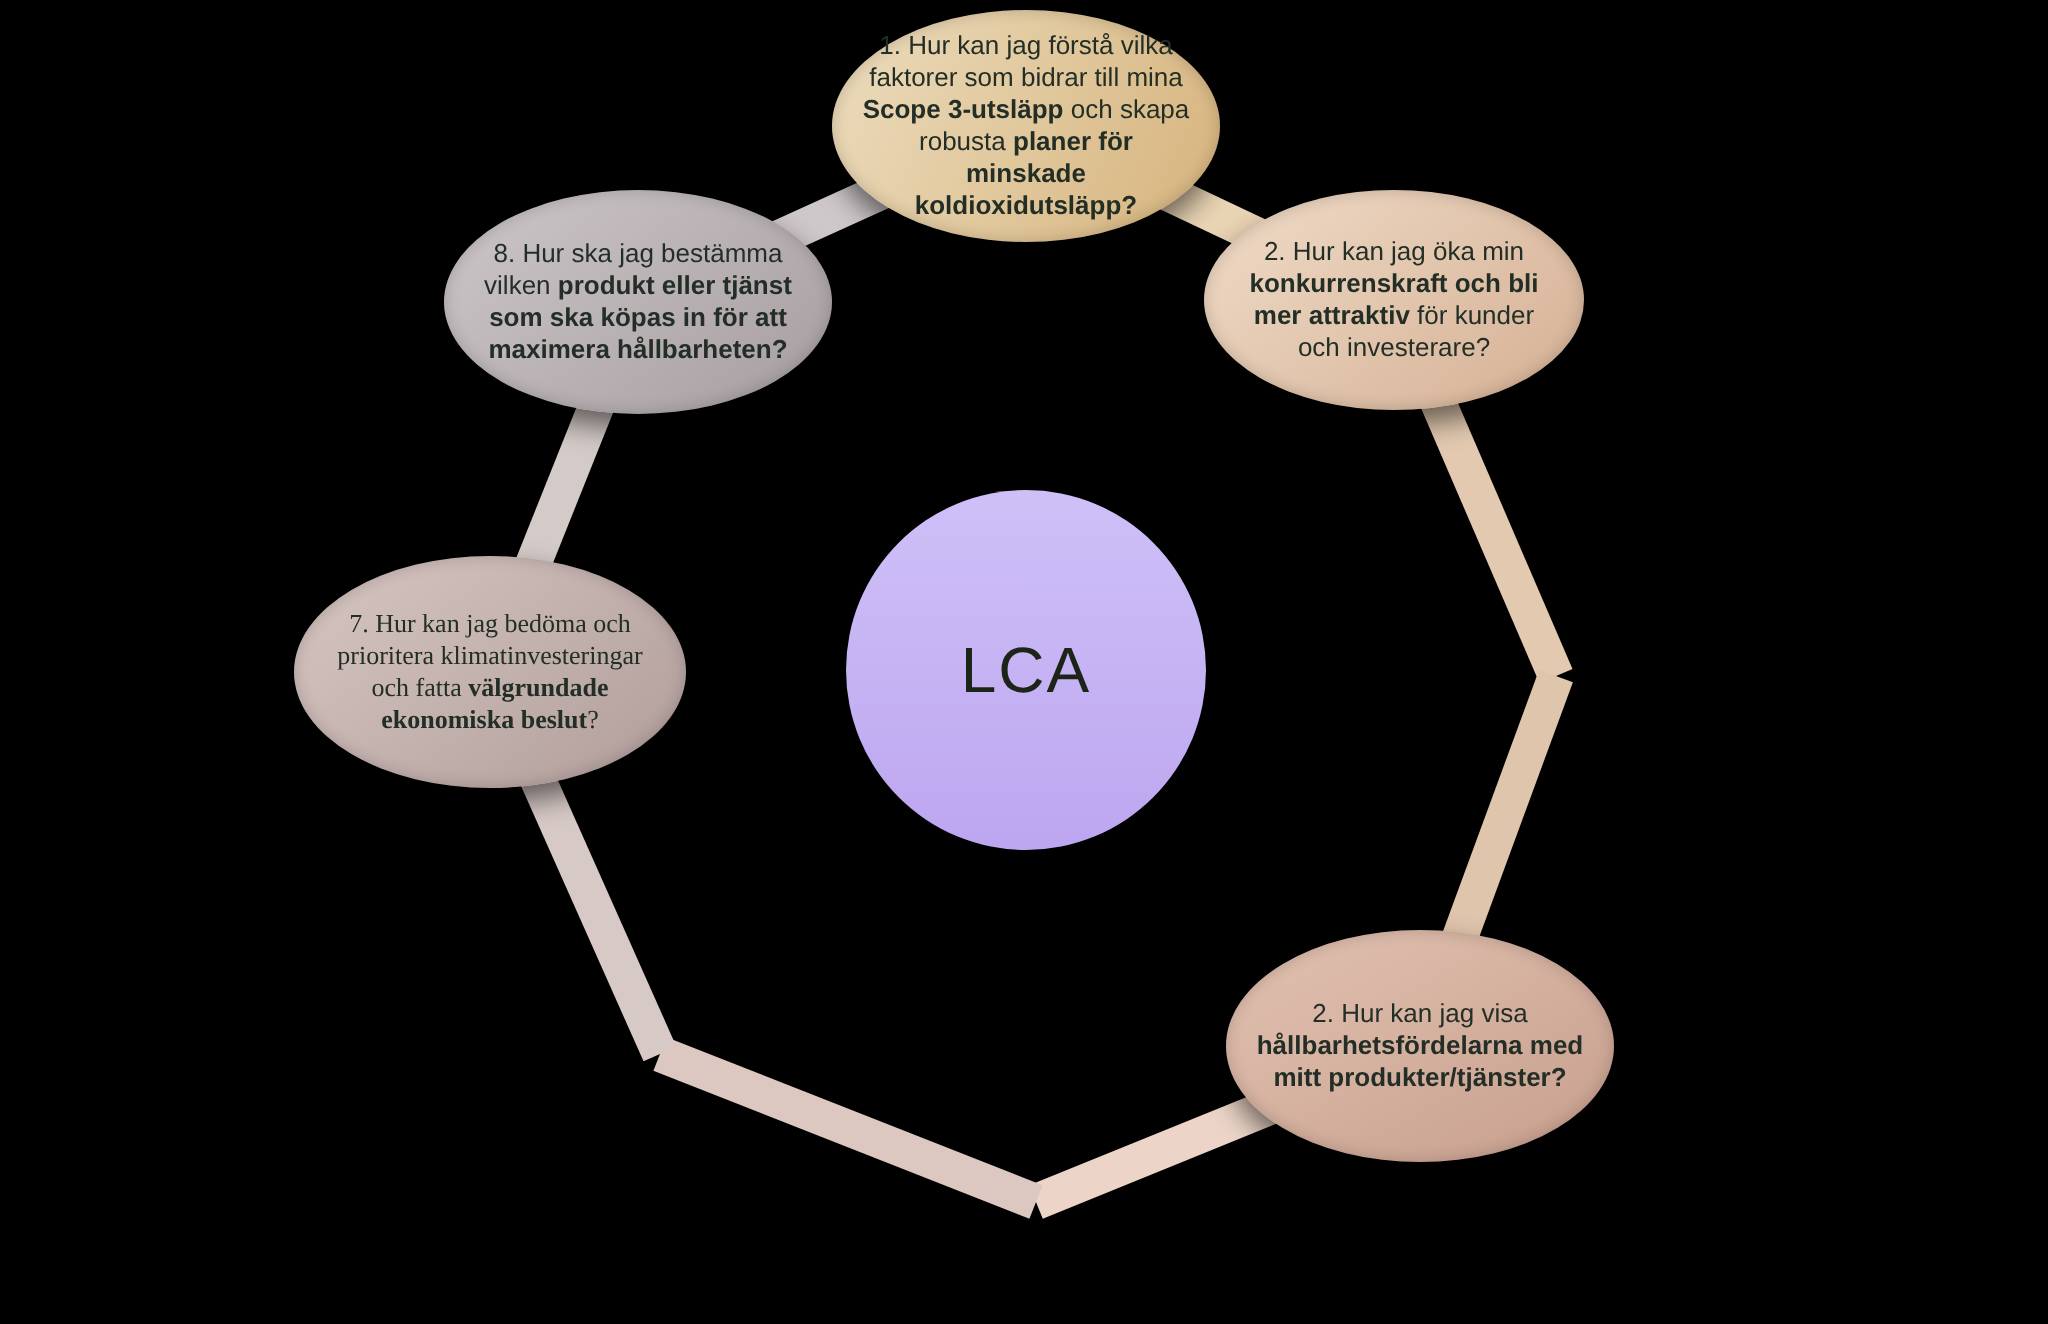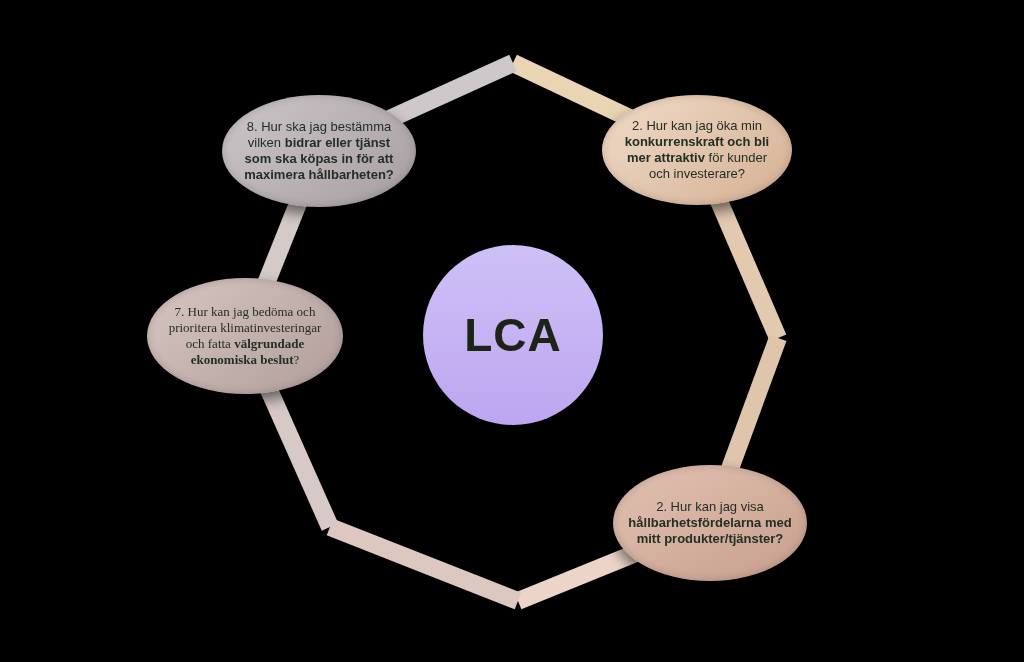--- a/index.html
+++ b/index.html
@@ -24,49 +24,52 @@
   .n5{left:420px;top:542px;width:196px;height:118px;}
   .n6{left:231px;top:467px;width:198px;height:120px;}
   .n7{left:147px;top:278px;width:196px;height:116px;}
   .n8{left:222px;top:95px;width:194px;height:112px;}
   .center-circle{
     position:absolute;z-index:2;left:423px;top:245px;width:180px;height:180px;
     border-radius:50%;display:flex;align-items:center;justify-content:center;
     box-shadow:0 8px 18px rgba(0,0,0,.55);
   }
   .center-label{
-    font-size:46px;font-weight:700;letter-spacing:1px;color:#1c2418;
+    font-size:32px;font-weight:400;letter-spacing:1px;color:#1c2418;
   }
 </style>
 </head>
 <body style="background: rgb(0, 0, 0);">
 
 <div class="stage">
 
   <svg class="ring" width="1024" height="662" viewBox="0 0 1024 662">
     <line x1="513" y1="63" x2="697" y2="150" stroke-width="18" stroke="#e9d4b4"></line>
     <line x1="697" y1="150" x2="778" y2="338" stroke-width="18" stroke="#e2c9b0"></line>
     <line x1="778" y1="338" x2="710" y2="523" stroke-width="18" stroke="#e0c5ad"></line>
     <line x1="710" y1="523" x2="518" y2="601" stroke-width="18" stroke="#ecd5c8"></line>
     <line x1="518" y1="601" x2="330" y2="527" stroke-width="18" stroke="#dcc8c1"></line>
     <line x1="330" y1="527" x2="245" y2="336" stroke-width="18" stroke="#d7c9c5"></line>
     <line x1="245" y1="336" x2="319" y2="151" stroke-width="18" stroke="#d4cac8"></line>
     <line x1="319" y1="151" x2="513" y2="63" stroke-width="18" stroke="#cfc8ca"></line>
   </svg>
 
+  <div class="node n1" style="background: linear-gradient(115deg, rgb(236, 220, 189), rgb(214, 179, 124));">
+    <p class="node-text"><span>1. Hur kan jag förstå vilka faktorer som bidrar till mina </span><span class="bold">Scope 3-utsläpp</span><span> och skapa robusta </span><span class="bold">planer för minskade koldioxidutsläpp?</span></p>
+  </div>
   <div class="node n2" style="background: linear-gradient(140deg, rgb(240, 220, 200), rgb(212, 175, 147));">
     <p class="node-text"><span>2. Hur kan jag öka min </span><span class="bold">konkurrenskraft och bli mer attraktiv</span><span> för kunder och investerare?</span></p>
   </div>
   <div class="node n4" style="background: linear-gradient(150deg, rgb(226, 194, 177), rgb(199, 158, 141));">
     <p class="node-text"><span>2. Hur kan jag visa </span><span class="bold">hållbarhetsfördelarna med mitt produkter/tjänster?</span></p>
   </div>
   <div class="node n7" style="background: linear-gradient(140deg, rgb(215, 198, 194), rgb(176, 157, 154)); font-family: Liberation Serif, serif;">
     <p class="node-text"><span>7. Hur kan jag bedöma och prioritera klimatinvesteringar och fatta </span><span class="bold">välgrundade ekonomiska beslut</span><span>?</span></p>
   </div>
   <div class="node n8" style="background: linear-gradient(140deg, rgb(206, 199, 201), rgb(165, 157, 160));">
-    <p class="node-text"><span>8. Hur ska jag bestämma vilken </span><span class="bold">bidrar eller tjänst som ska köpas in för att maximera hållbarheten?</span></p>
+    <p class="node-text"><span>8. Hur ska jag bestämma vilken </span><span class="bold">produkt eller tjänst som ska köpas in för att maximera hållbarheten?</span></p>
   </div>
 
   <div class="center-circle" style="background: linear-gradient(rgb(206, 192, 247), rgb(189, 166, 240));">
     <span class="center-label">LCA</span>
   </div>
 
 </div>
 
 </body></html>

